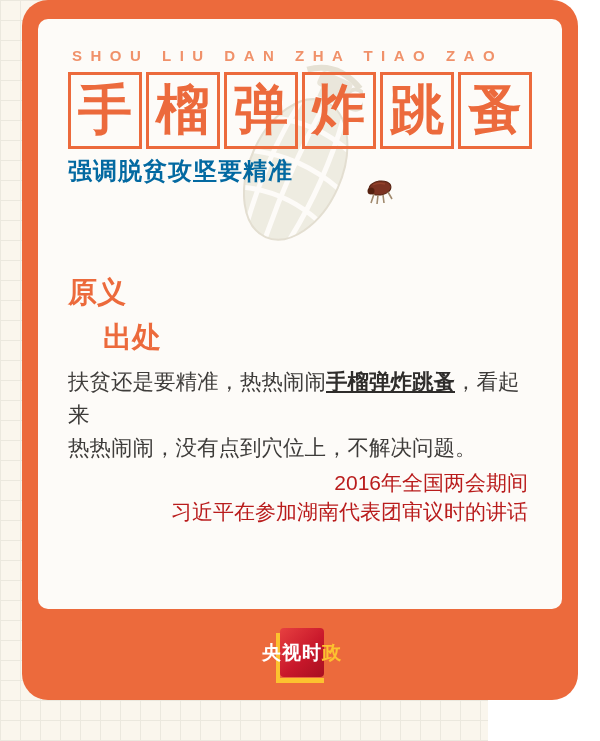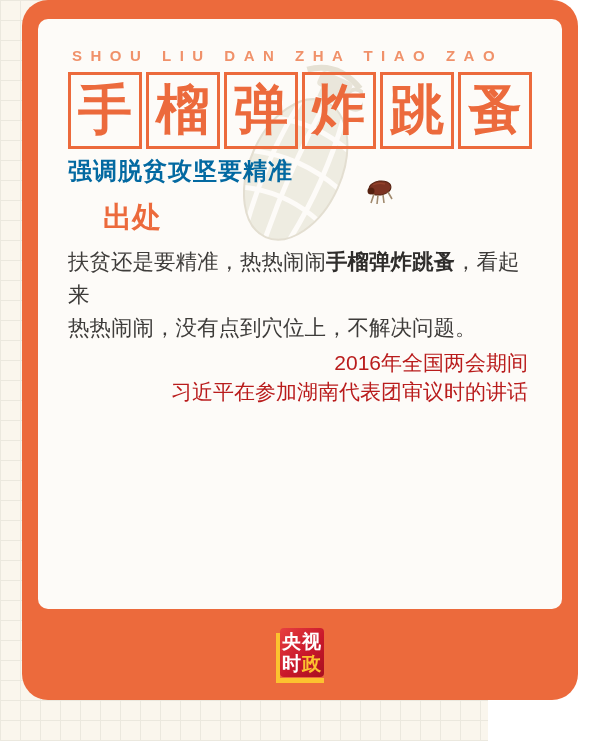--- a/index.html
+++ b/index.html
@@ -91,21 +91,21 @@
   .heading-meaning { margin-top: 90px; }
   .heading-source  { margin-top: 15px; margin-left: 35px; }
   .body-text {
     margin: 8px 0 0 0;
     font-size: 21.5px;
     line-height: 33px;
     color: #3e3c3a;
     white-space: pre-line;
   }
   .quote-text { margin-top: 14px; }
-  .quote-bold { font-weight: bold; color: #2f2d2b; }
+  .quote-bold { font-weight: bold; color: #2f2d2b; text-decoration: underline; }
   .attribution {
     margin: 4px 4px 0 0;
     text-align: right;
     font-size: 21px;
     line-height: 28.5px;
     color: #b91c1c;
   }
   .footer-band {
     position: absolute;
     left: 0; bottom: 0;
@@ -129,21 +129,21 @@
     width: 48px; height: 5px;
     background: #fcc22f;
   }
   .logo-square {
     position: absolute;
     left: 4px; top: 0;
     width: 44px; height: 49px;
     background: linear-gradient(135deg, #e74040 0%, #c9182b 55%, #a80f20 100%);
     border-radius: 4px;
     display: flex;
-    flex-direction: column;
+    flex-direction: row;
     align-items: center;
     justify-content: center;
   }
   .logo-row {
     font-size: 19px;
     font-weight: bold;
     line-height: 22px;
     color: #ffffff;
     letter-spacing: 1px;
     white-space: nowrap;
@@ -196,20 +196,21 @@
         <div class="title-box">
             <span>跳</span>
           </div>
         <div class="title-box">
             <span>蚤</span>
           </div>
       </div>
 
       <div class="subtitle">强调脱贫攻坚要精准</div>
 
+      <div class="section-heading heading-meaning">原义</div>
 
 
       <div class="section-heading heading-source">出处</div>
 
       <p class="body-text quote-text"><span>扶贫还是要精准，热热闹闹</span><span class="quote-bold">手榴弹炸跳蚤</span><span>，看起来
 热热闹闹，没有点到穴位上，不解决问题。</span></p>
 
       <div class="attribution">
         <div>2016年全国两会期间</div>
         <div>习近平在参加湖南代表团审议时的讲话</div>

